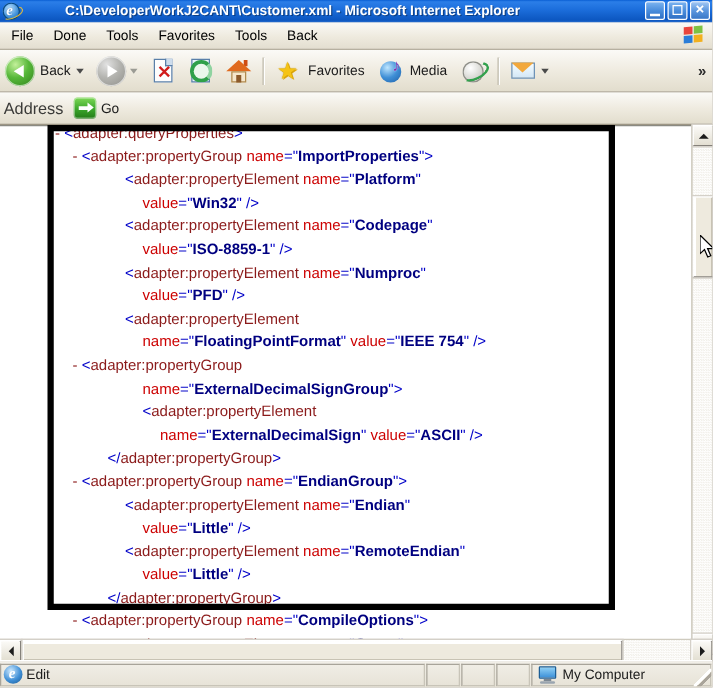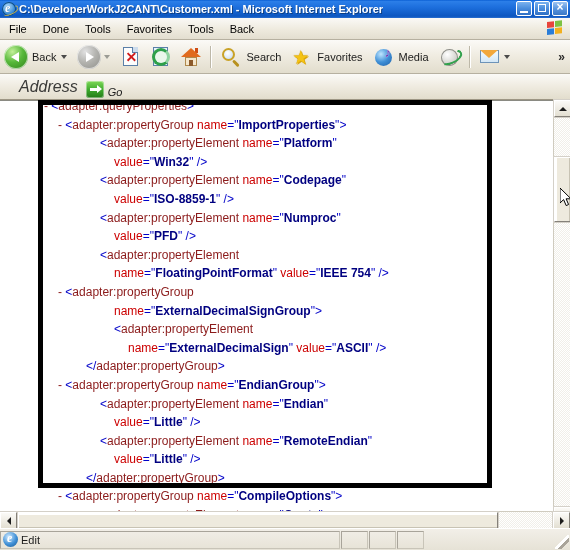--- a/index.html
+++ b/index.html
@@ -65,20 +65,21 @@
     opacity: .85;
   }
   .title-text {
     color: #ffffff;
     font-size: 11px;
     font-weight: bold;
     letter-spacing: 0px;
     white-space: nowrap;
     text-shadow: 1px 1px 0 rgba(0,0,0,.35);
     overflow: hidden;
+    padding-left: 33px;
   }
   .win-buttons {
     position: absolute;
     right: 2px; top: 1px;
     display: flex;
     gap: 2px;
   }
   .win-btn {
     width: 16px; height: 15px;
     background: linear-gradient(to bottom, #7ab2ef 0%, #4a8ddc 50%, #2f6fc4 100%);
@@ -360,24 +361,23 @@
     position: absolute;
     left: 0; top: 74px;
     width: 570px; height: 26px;
     background: linear-gradient(to bottom, #fbfaf7 0%, #efebe0 50%, #e2ddcd 100%);
     border-bottom: 1px solid #9d9684;
     box-sizing: border-box;
     display: flex;
     align-items: center;
   }
   .addr-label {
-    font-size: 16px; color: #3a3a38;
-    padding-left: 19px; padding-right: 5px;
+    font-size: 13px; color: #3a3a38;
+    padding-left: 3px; padding-right: 5px;
     white-space: nowrap;
-    font-style: italic;
   }
   .addr-field {
     flex: 1;
     height: 20px;
     background: #ffffff;
     border: 1px solid #7f9db9;
     border-top-color: #4e6b87;
     border-left-color: #4e6b87;
     box-sizing: border-box;
     display: flex;
@@ -415,25 +415,24 @@
   }
   .addr-drop {
     width: 17px; height: 18px;
     background: linear-gradient(to bottom, #fbfbf9 0%, #e9e5d8 50%, #d6d1c0 100%);
     border: 1px solid #9d9684;
     box-sizing: border-box;
     display: flex; align-items: center; justify-content: center;
     position: absolute; right: 1px; top: 0px;
   }
   .go-btn {
-    display: flex; align-items: flex-end;
+    display: flex; align-items: center;
     padding: 0 4px 0 3px;
     height: 22px;
     white-space: nowrap;
-    font-style: italic;
   }
   .go-arrow {
     width: 18px; height: 17px;
     border-radius: 3px;
     background: linear-gradient(to bottom, #7ed957 0%, #3ba62b 55%, #237a17 100%);
     position: relative;
     box-shadow: inset 0 0 0 1px #ffffff66;
   }
   .go-arrow::after {
     content: "";
@@ -739,27 +738,20 @@
             <span class="chim"></span>
             <span class="roof"></span>
             <span class="body"></span>
             <span class="door"></span>
           </span>
       </span>
     </span>
     <span class="tb-sep"></span>
     <span class="tb-btn">
       <span class="icon22">
-        <span class="mag"></span>
-          <span class="mag-handle"></span>
-      </span>
-      <span class="tb-label">Search</span>
-    </span>
-    <span class="tb-btn">
-      <span class="icon22">
           <span class="star">★</span>
         </span>
       <span class="tb-label">Favorites</span>
     </span>
     <span class="tb-btn">
       <span class="icon22">
         <span class="media-ball"></span>
           <span class="media-note">♪</span>
       </span>
       <span class="tb-label">Media</span>
@@ -823,16 +815,24 @@
     <span class="sb-pane main">
       <span class="sb-ie-icon">
         <span class="ball"></span>
           <span class="e">e</span>
       </span>
       <span class="sb-text">Edit</span>
     </span>
     <span class="sb-pane small"></span>
     <span class="sb-pane small"></span>
     <span class="sb-pane small"></span>
+    <span class="sb-pane zone">
+      <span class="mypc-icon">
+        <span class="mon"></span>
+          <span class="stand"></span>
+          <span class="base"></span>
+      </span>
+      <span class="sb-text">My Computer</span>
+    </span>
     <span class="grip"></span>
   </div>
 
 </div>
 
 </body></html>

